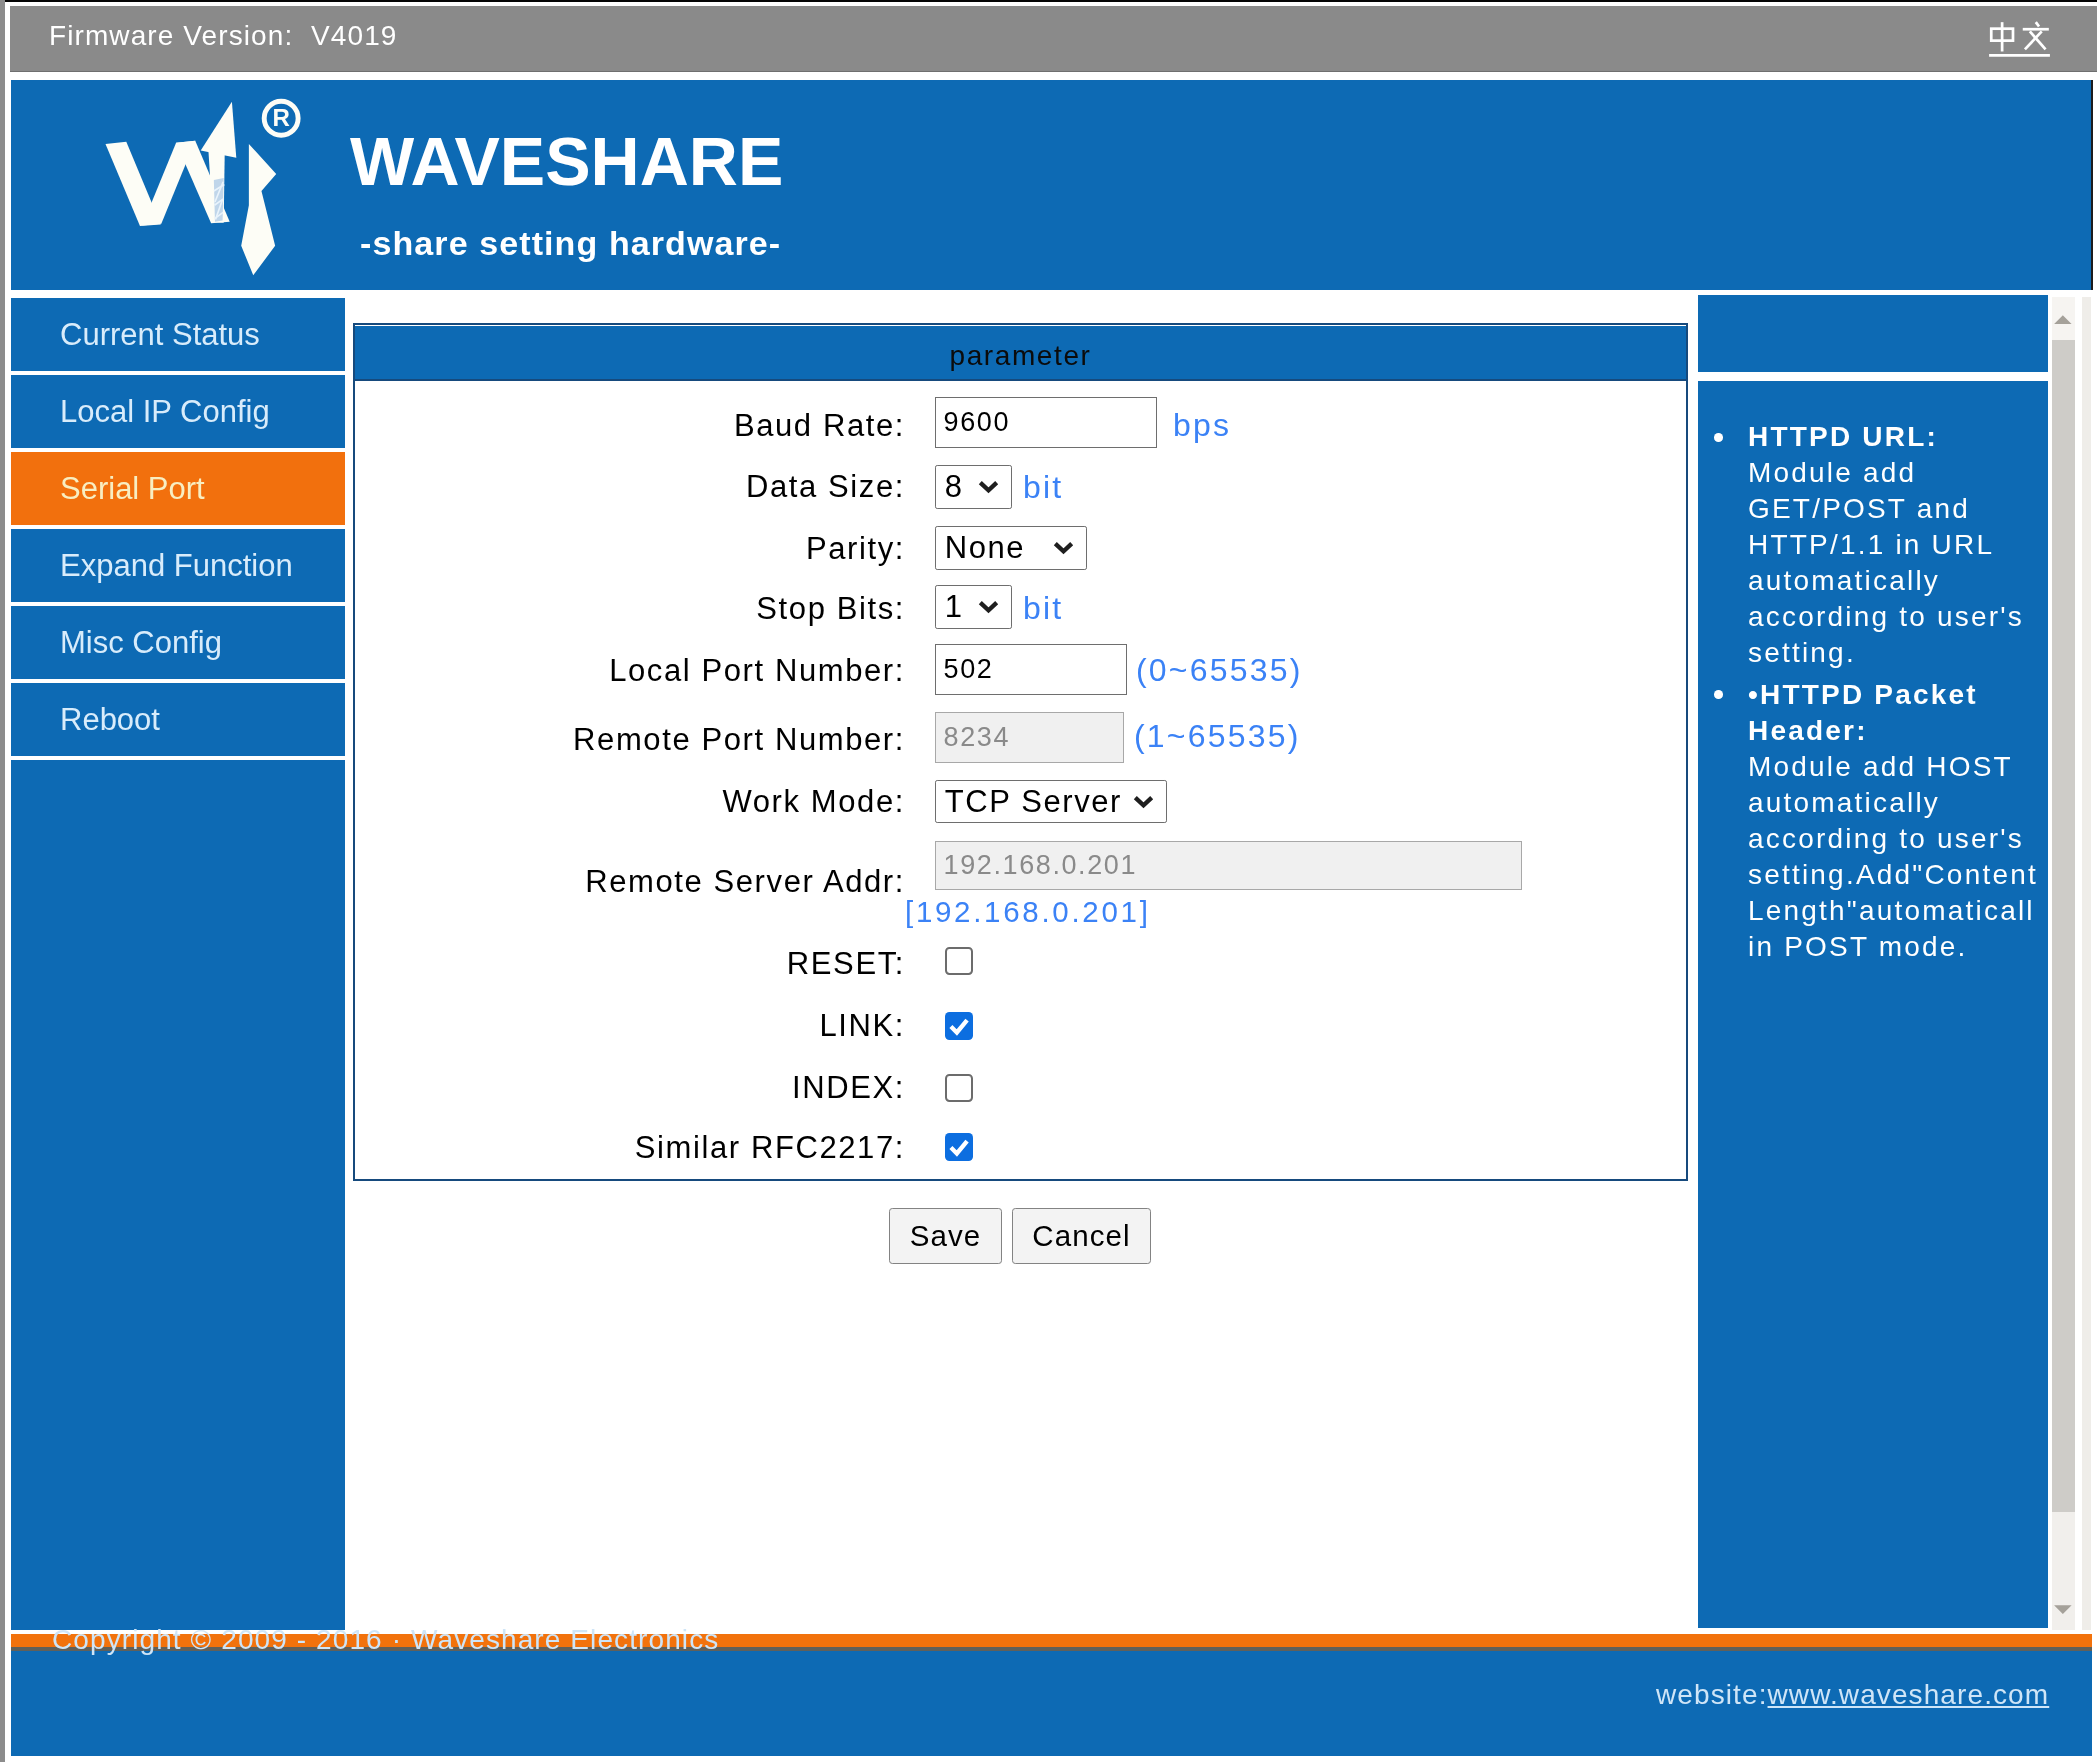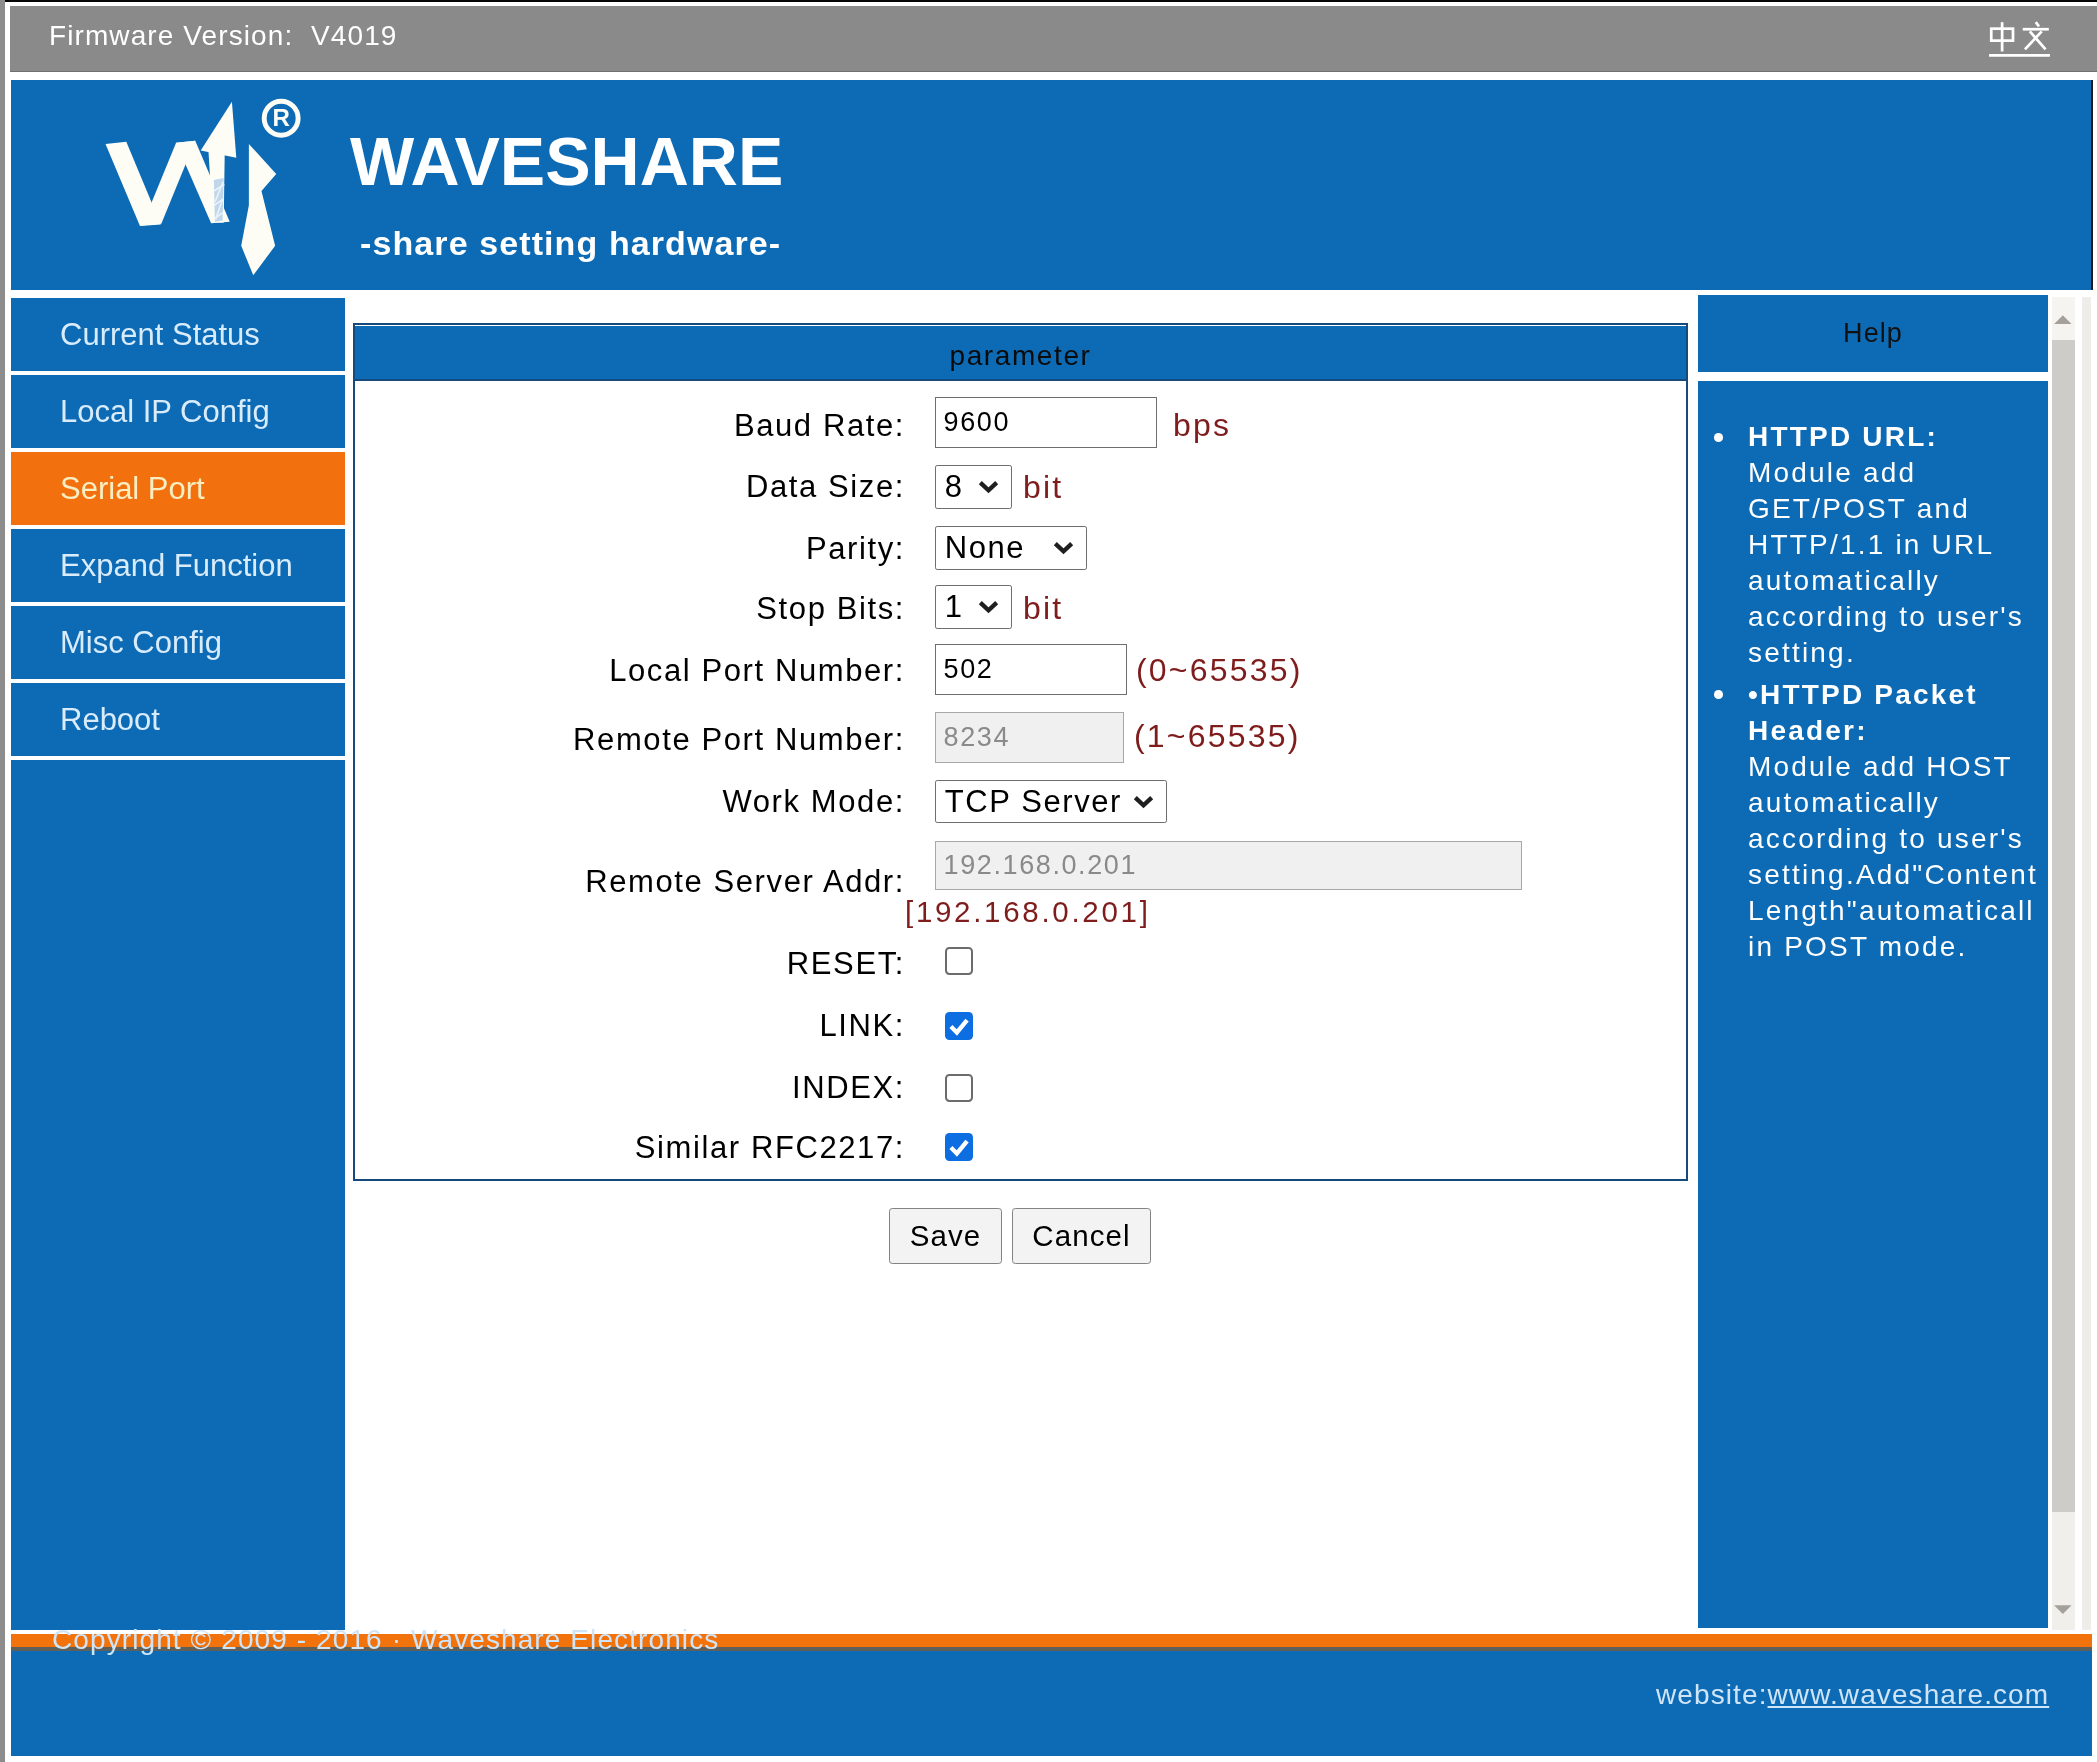--- a/index.html
+++ b/index.html
@@ -3,21 +3,21 @@
 <meta charset="utf-8">
 <style>
   * { margin:0; padding:0; box-sizing:border-box; }
   html,body { width:2097px; height:1763px; background:#fff; overflow:hidden;
     font-family:"Liberation Sans", sans-serif; }
   .abs { position:absolute; }
   #page { position:relative; width:2097px; height:1763px; background:#fff; }
   .blue { background:#0d6ab4; }
   .navtext { font-size:31px; letter-spacing:0px; color:#d8ecfb; }
   .lbl { font-size:31px; letter-spacing:1.6px; color:#000; text-align:right; height:31px; line-height:31px; }
-  .sfx { font-size:32px; letter-spacing:2.2px; color:#7f1d1d; height:32px; line-height:32px; }
+  .sfx { font-size:32px; letter-spacing:2.2px; color:#3b82f6; height:32px; line-height:32px; }
   .inp { background:#fff; border:1.1px solid #6e6e6e; font-size:27px; letter-spacing:1.6px; color:#000;
          display:flex; align-items:center; padding-left:7.6px; position:absolute; }
   .inpd { background:#f0f0f0; border:1.1px solid #a8a8a8; color:#8a8a8a; }
   .sel { background:#fff; border:1.1px solid #6e6e6e; border-radius:2.2px; font-size:31px; letter-spacing:1.6px; color:#000;
          display:flex; align-items:center; padding-left:8.7px; position:absolute; }
   .chev { position:absolute; right:11px; top:50%; transform:translateY(-50%); }
   .cb { position:absolute; width:28px; height:28px; border-radius:4.4px; }
   .cb.off { background:#fff; border:2.2px solid #6c6c6c; }
   .cb.on  { background:#0c6ee0; }
   .btn { position:absolute; background:#f3f3f3; border:1.6px solid #838383; border-radius:3.3px;
@@ -139,21 +139,20 @@
 
   <div class="abs lbl" style="left:328px;top:1132px;width:577px">Similar RFC2217:</div>
   <div class="cb on" style="left:945px;top:1133px"><svg width="28" height="28" viewBox="0 0 52 52">
         <polyline points="11,27 22,38 41,15" fill="none" stroke="#fff" stroke-width="8"></polyline>
       </svg></div>
 
   <div class="btn" style="left:889px;top:1208px;width:113px;height:56px">Save</div>
   <div class="btn" style="left:1012px;top:1208px;width:139px;height:56px">Cancel</div>
 
   <div class="abs blue" style="left:1698px;top:295px;width:350px;height:77px"></div>
-  <div class="abs" style="left:1698px;top:295px;width:350px;height:77px;font-size:27px;letter-spacing:1.1px;color:#111;display:flex;align-items:center;justify-content:center">Help</div>
   <div class="abs blue" style="left:1698px;top:381px;width:350px;height:1247px;overflow:hidden"></div>
   <div class="abs" style="left:1714px;top:433px;width:8.7px;height:8.7px;border-radius:50%;background:#fff"></div>
   <div class="abs" style="left:1714px;top:690px;width:8.7px;height:8.7px;border-radius:50%;background:#fff"></div>
   <div class="abs helpline" style="left:1748px;top:419px;width:299px;font-size:28px;letter-spacing:2.2px;line-height:36px;color:#fff;overflow:hidden"><b>HTTPD URL:</b>
 Module add
 GET/POST and
 HTTP/1.1 in URL
 automatically
 according to user's
 setting.</div>

